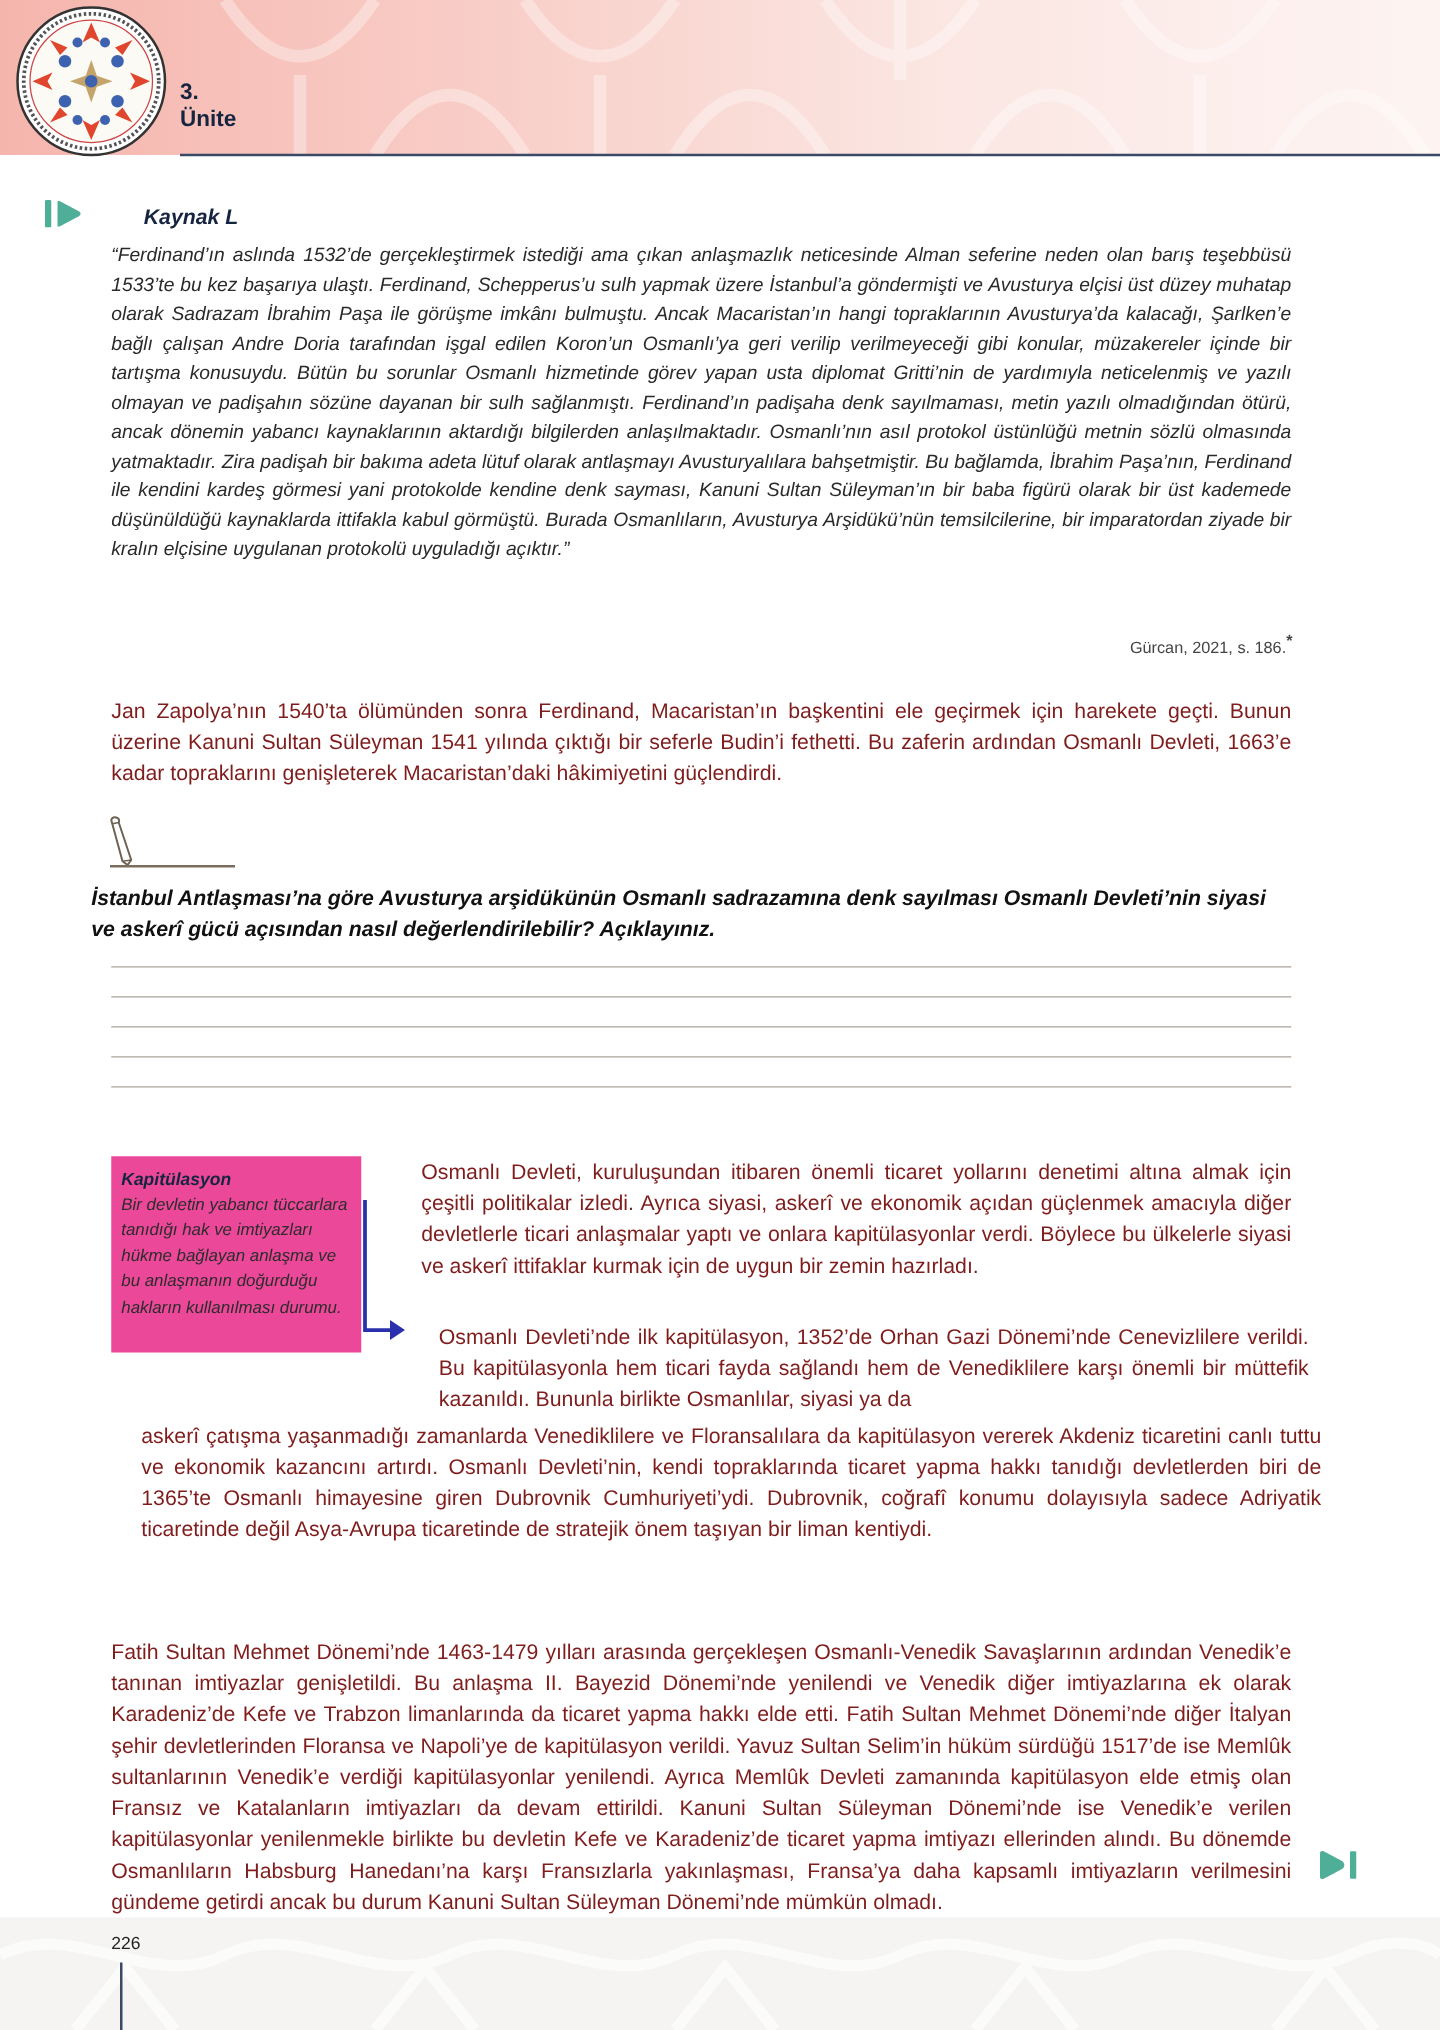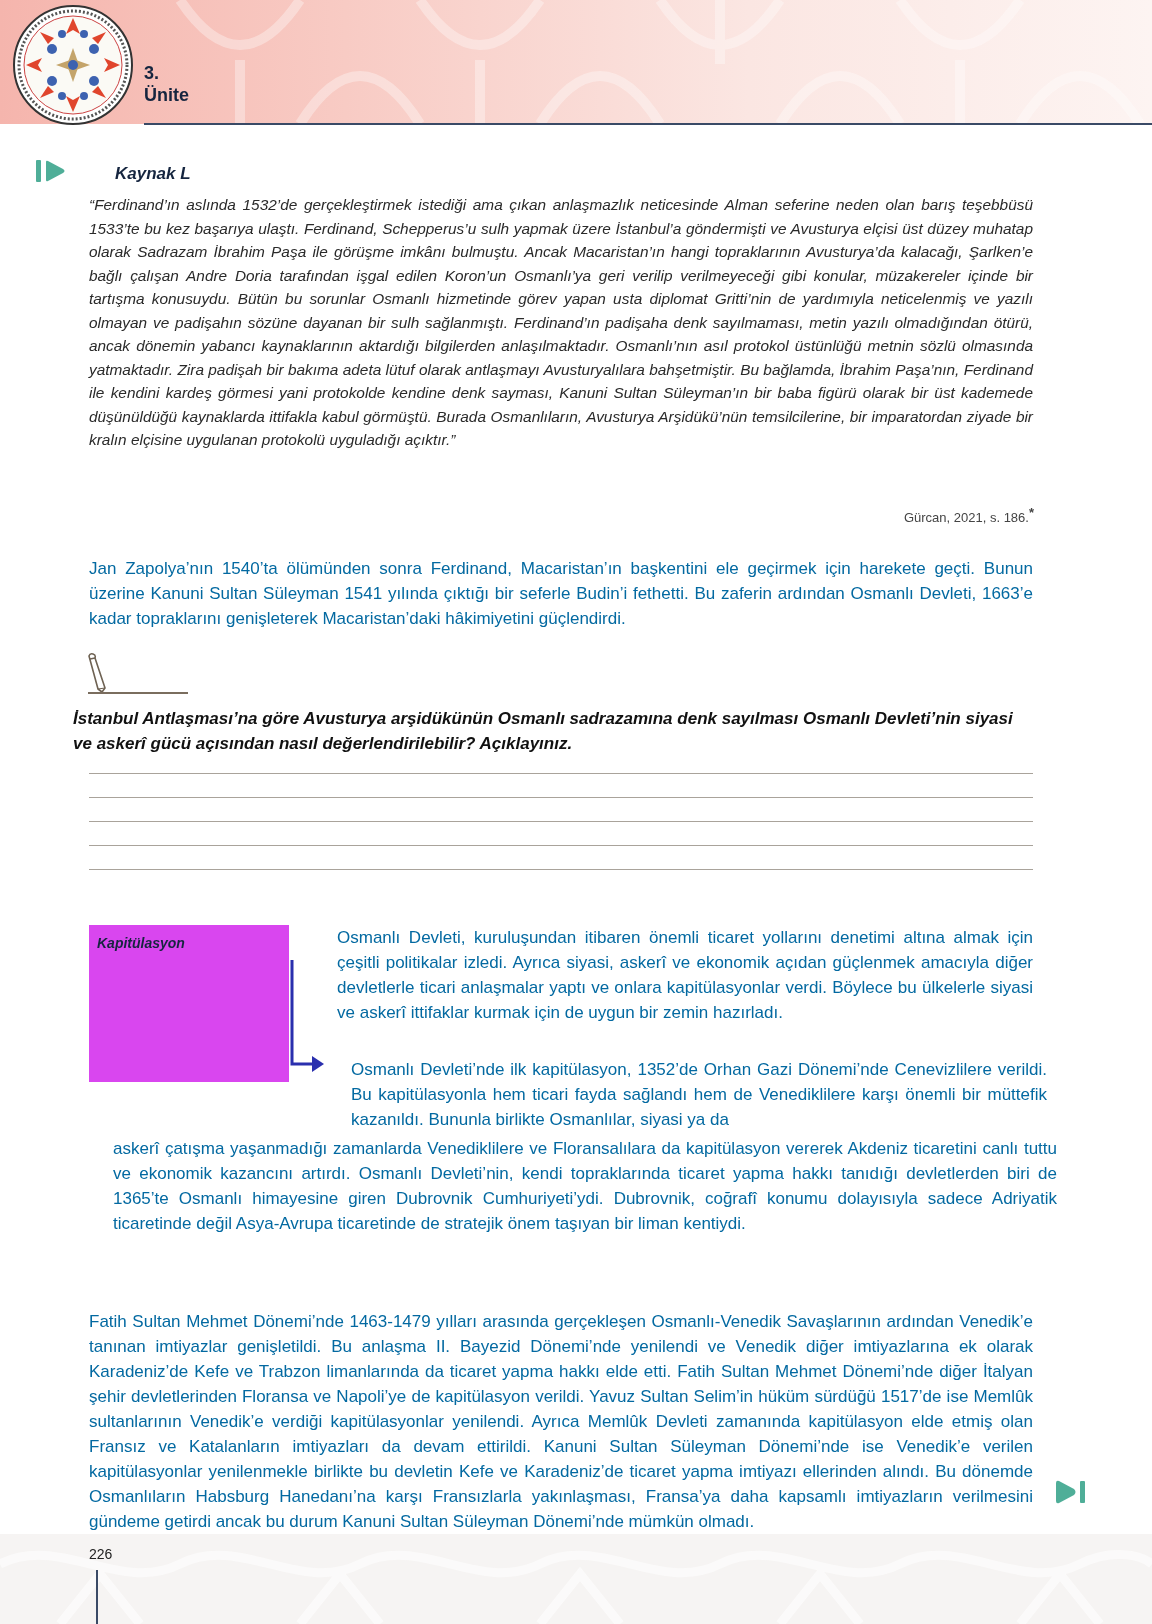--- a/index.html
+++ b/index.html
@@ -19,34 +19,34 @@
   .source-marker { position: absolute; left: 36px; top: 160px; width: 30px; height: 22px; }
   .source-title { position: absolute; left: 105px; top: 164px; font-weight: bold; font-style: italic; font-size: 17px; color: #15253f; margin-left: 10px; }
   .quote {
     position: absolute; left: 89px; top: 193px; width: 944px;
     font-style: italic; font-size: 15.4px; line-height: 23.5px; color: #2a2a2a;
     text-align: justify;
   }
   .citation { position: absolute; right: 118px; top: 505px; font-size: 13px; color: #444; }
   .citation sup { font-weight: bold; font-size: 13px; }
 
-  .para { position: absolute; font-size: 17px; line-height: 25px; color: #0369a1; text-align: justify; }
+  .para { position: absolute; font-size: 17px; line-height: 25px; color: #7f1d1d; text-align: justify; }
   .p1 { left: 89px; top: 556px; width: 944px; }
 
   .pencil { position: absolute; left: 86px; top: 652px; width: 30px; height: 42px; }
   .pencil-rule { position: absolute; left: 88px; top: 692px; width: 100px; height: 2px; background: #7a6d5e; }
   .question {
     position: absolute; left: 73px; top: 706px; width: 944px;
     font-weight: bold; font-style: italic; font-size: 17px; line-height: 25px; color: #111;
   }
   .answer-line { position: absolute; left: 89px; width: 944px; height: 1px; background: #a9a39b; }
 
   .glossary {
     position: absolute; left: 89px; top: 925px; width: 200px; height: 157px;
-    background: #d946ef; padding: 8px 8px 0 8px;
+    background: #ec4899; padding: 8px 8px 0 8px;
     font-style: italic; font-size: 13.5px; line-height: 20.5px; color: #2c2c2c;
   }
   .glossary-term { font-weight: bold; color: #15253f; font-size: 14px; }
   .glossary-arrow { position: absolute; left: 284px; top: 960px; width: 44px; height: 116px; }
 
   .p2 { left: 337px; top: 925px; width: 696px; }
   .p3 { left: 317px; top: 1057px; width: 696px; margin-left: 34px; }
   .p3b { left: 89px; top: 1136px; width: 944px; margin-left: 24px; }
   .p4 { left: 89px; top: 1263px; width: 944px; margin-top: 46px; }
 
@@ -124,20 +124,21 @@
 <div class="pencil-rule"></div>
 <div class="question">İstanbul Antlaşması’na göre Avusturya arşidükünün Osmanlı sadrazamına denk sayılması Osmanlı Devleti’nin siyasi ve askerî gücü açısından nasıl değerlendirilebilir? Açıklayınız.</div>
 <div class="answer-line" style="top:773px"></div>
 <div class="answer-line" style="top:797px"></div>
 <div class="answer-line" style="top:821px"></div>
 <div class="answer-line" style="top:845px"></div>
 <div class="answer-line" style="top:869px"></div>
 
 <div class="glossary">
   <div class="glossary-term">Kapitülasyon</div>
+  <div>Bir devletin yabancı tüccarlara tanıdığı hak ve imtiyazları hükme bağlayan anlaşma ve bu anlaşmanın doğurduğu hakların kullanılması durumu.</div>
 </div>
 <svg class="glossary-arrow" viewBox="0 0 44 116">
   <path d="M8 0 L8 104 L30 104" fill="none" stroke="#2a2fae" stroke-width="3"></path>
   <path d="M28 96 L40 104 L28 112 Z" fill="#2a2fae"></path>
 </svg>
 
 <div class="para p2">Osmanlı Devleti, kuruluşundan itibaren önemli ticaret yollarını denetimi altına almak için çeşitli politikalar izledi. Ayrıca siyasi, askerî ve ekonomik açıdan güçlenmek amacıyla diğer devletlerle ticari anlaşmalar yaptı ve onlara kapitülasyonlar verdi. Böylece bu ülkelerle siyasi ve askerî ittifaklar kurmak için de uygun bir zemin hazırladı.</div>
 <div class="para p3">Osmanlı Devleti’nde ilk kapitülasyon, 1352’de Orhan Gazi Dönemi’nde Cenevizlilere verildi. Bu kapitülasyonla hem ticari fayda sağlandı hem de Venediklilere karşı önemli bir müttefik kazanıldı. Bununla birlikte Osmanlılar, siyasi ya da</div>
 <div class="para p3b">askerî çatışma yaşanmadığı zamanlarda Venediklilere ve Floransalılara da kapitülasyon vererek Akdeniz ticaretini canlı tuttu ve ekonomik kazancını artırdı. Osmanlı Devleti’nin, kendi topraklarında ticaret yapma hakkı tanıdığı devletlerden biri de 1365’te Osmanlı himayesine giren Dubrovnik Cumhuriyeti’ydi. Dubrovnik, coğrafî konumu dolayısıyla sadece Adriyatik ticaretinde değil Asya-Avrupa ticaretinde de stratejik önem taşıyan bir liman kentiydi.</div>
 <div class="para p4">Fatih Sultan Mehmet Dönemi’nde 1463-1479 yılları arasında gerçekleşen Osmanlı-Venedik Savaşlarının ardından Venedik’e tanınan imtiyazlar genişletildi. Bu anlaşma II. Bayezid Dönemi’nde yenilendi ve Venedik diğer imtiyazlarına ek olarak Karadeniz’de Kefe ve Trabzon limanlarında da ticaret yapma hakkı elde etti. Fatih Sultan Mehmet Dönemi’nde diğer İtalyan şehir devletlerinden Floransa ve Napoli’ye de kapitülasyon verildi. Yavuz Sultan Selim’in hüküm sürdüğü 1517’de ise Memlûk sultanlarının Venedik’e verdiği kapitülasyonlar yenilendi. Ayrıca Memlûk Devleti zamanında kapitülasyon elde etmiş olan Fransız ve Katalanların imtiyazları da devam ettirildi. Kanuni Sultan Süleyman Dönemi’nde ise Venedik’e verilen kapitülasyonlar yenilenmekle birlikte bu devletin Kefe ve Karadeniz’de ticaret yapma imtiyazı ellerinden alındı. Bu dönemde Osmanlıların Habsburg Hanedanı’na karşı Fransızlarla yakınlaşması, Fransa’ya daha kapsamlı imtiyazların verilmesini gündeme getirdi ancak bu durum Kanuni Sultan Süleyman Dönemi’nde mümkün olmadı.</div>

